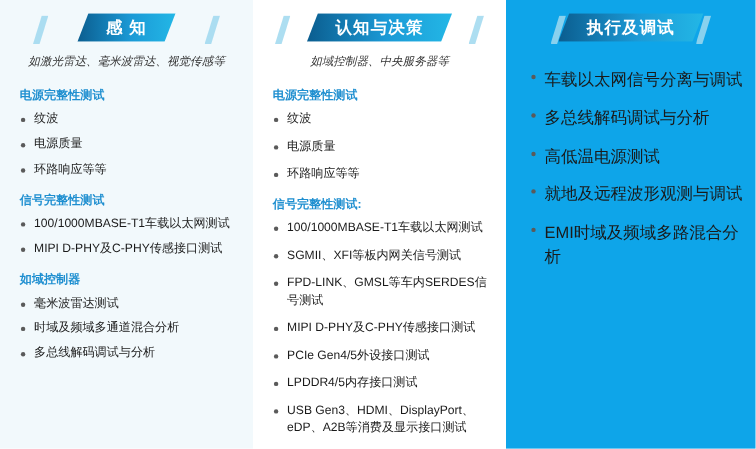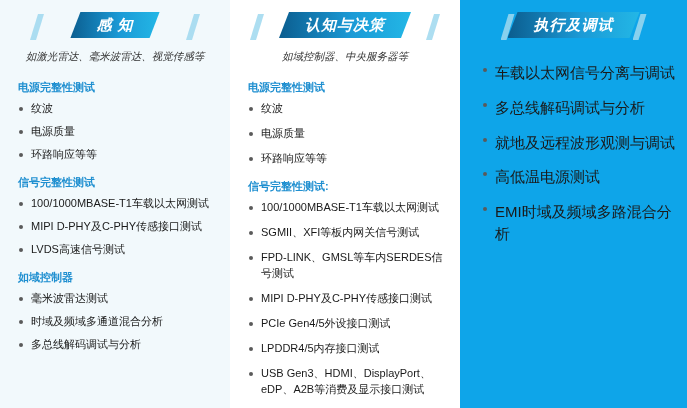--- a/index.html
+++ b/index.html
@@ -42,21 +42,20 @@
   .divider.d2 { left: 460px; }
 
   
   .banner-wrap {
     position: relative;
     height: 34px;
     margin-top: 8px;
     display: flex;
     align-items: center;
     justify-content: center;
-    font-style: italic;
   }
   .banner {
     position: relative;
     height: 26px;
     display: inline-flex;
     align-items: center;
     justify-content: center;
     padding: 0 26px;
     background: linear-gradient(90deg, #0b5d8f 0%, #1b9ad6 55%, #23b7e6 100%);
     color: #ffffff;
@@ -163,21 +162,20 @@
           <li>电源质量</li>
           <li>环路响应等等</li>
         </ul>
       </div>
 
       <div class="section">
         <div class="section-title">信号完整性测试</div>
         <ul class="items">
           <li>100/1000MBASE-T1车载以太网测试</li>
           <li>MIPI D-PHY及C-PHY传感接口测试</li>
-          <li>LVDS高速信号测试</li>
         </ul>
       </div>
 
       <div class="section">
         <div class="section-title">如域控制器</div>
         <ul class="items">
           <li>毫米波雷达测试</li>
           <li>时域及频域多通道混合分析</li>
           <li>多总线解码调试与分析</li>
         </ul>
@@ -221,21 +219,21 @@
 
   <div class="column col-3">
     <div class="banner-wrap">
       <div class="banner">执行及调试</div>
     </div>
     <div class="body">
       <div class="section">
         <ul class="items">
           <li>车载以太网信号分离与调试</li>
           <li>多总线解码调试与分析</li>
+          <li>高低温电源测试</li>
           <li>就地及远程波形观测与调试</li>
-          <li>高低温电源测试</li>
           <li>EMI时域及频域多路混合分析</li>
         </ul>
       </div>
     </div>
   </div>
 
 </div>
 
 </body></html>

